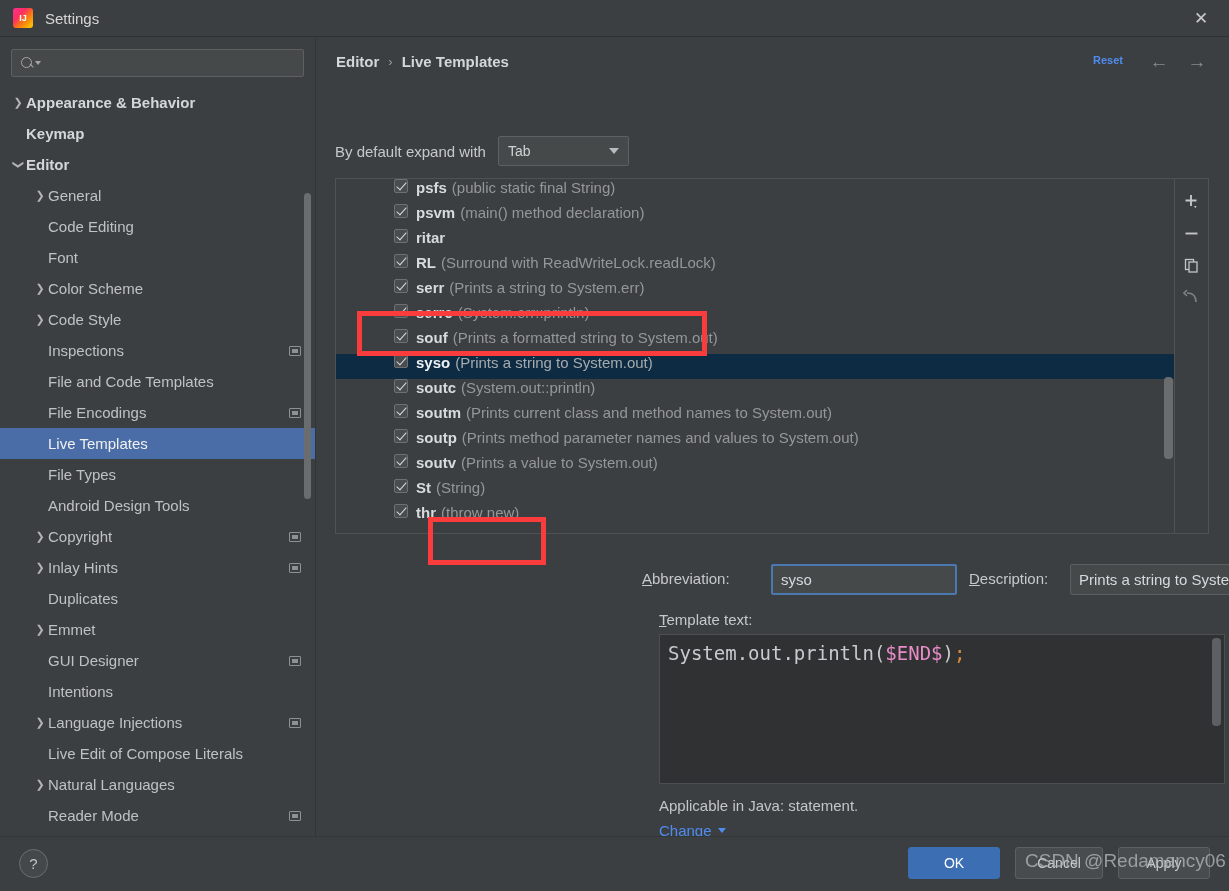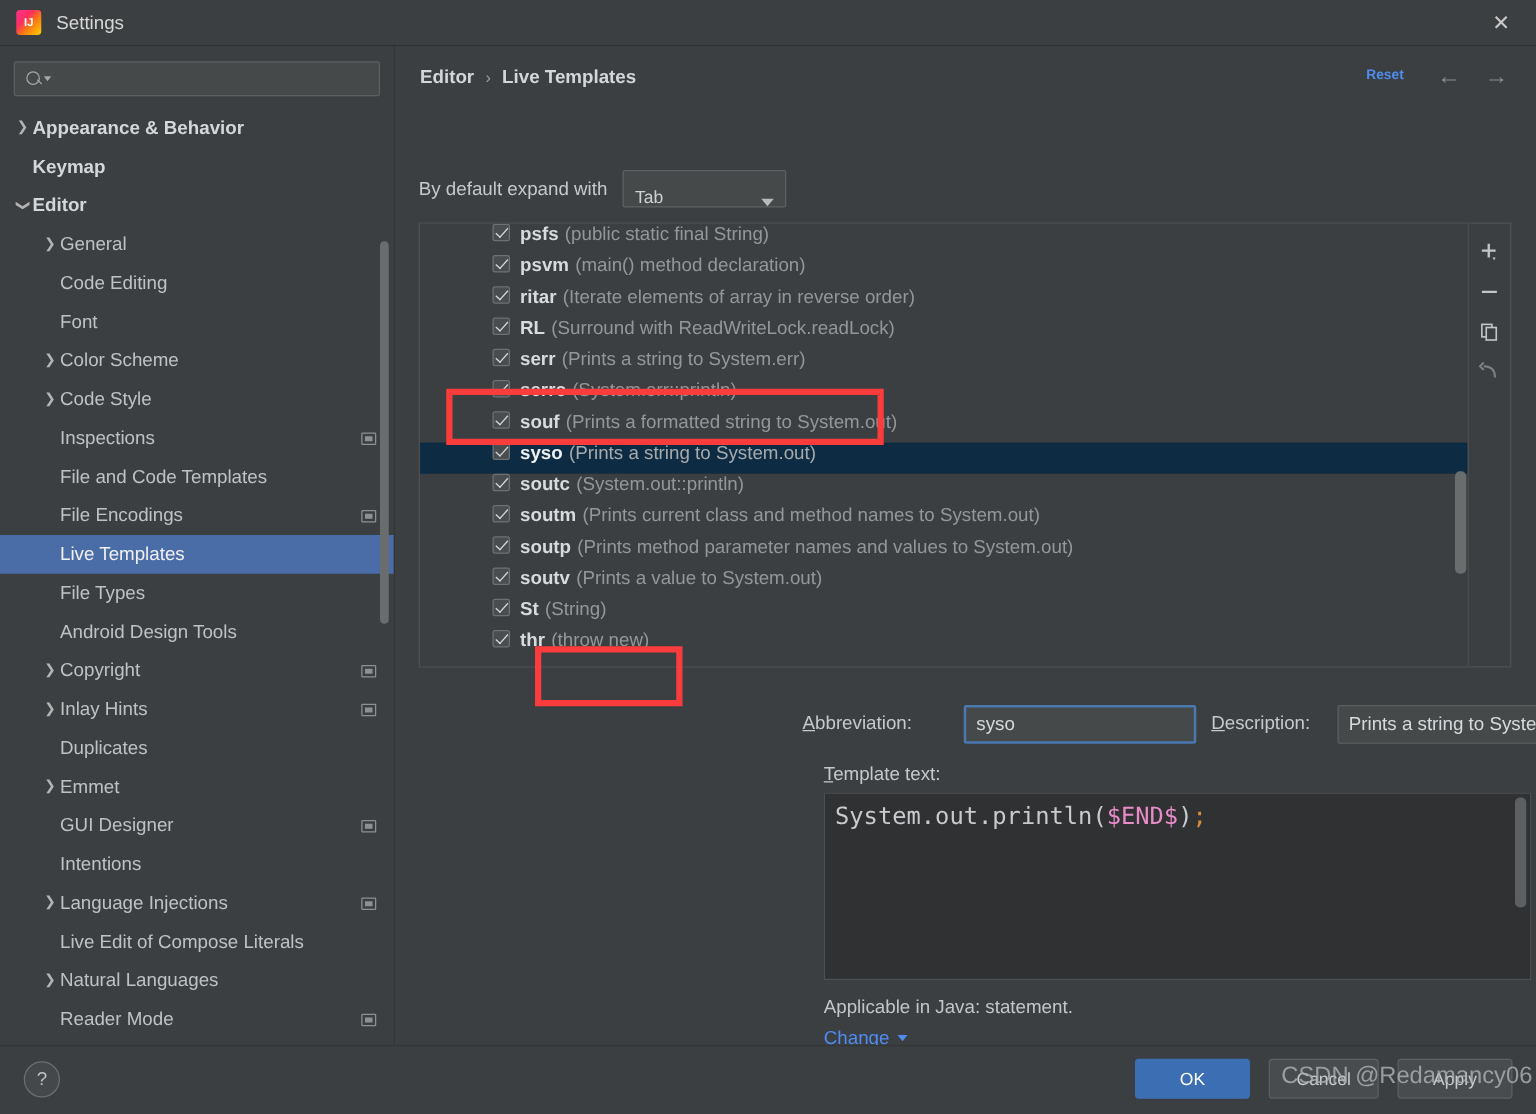--- a/index.html
+++ b/index.html
@@ -132,21 +132,21 @@
   .nav-back { right: 58px; }
   .nav-fwd { right: 20px; }
 
   .expand-row {
     position: absolute; left: 18px; top: 99px;
     display: flex; align-items: center; gap: 12px;
   }
   .expand-row .lbl { font-size: 15px; color: #c6c9cb; }
   .combo {
     height: 30px; background: #45494a; border: 1px solid #5e6163;
-    border-radius: 2px; display: flex; align-items: flex-end;
+    border-radius: 2px; display: flex; align-items: center;
     color: #cfd2d4; font-size: 14px; padding-left: 9px; cursor: pointer;
   }
   .combo .cb-caret {
     margin-left: auto; margin-right: 9px;
     width: 0; height: 0;
     border-left: 5px solid transparent; border-right: 5px solid transparent;
     border-top: 6px solid #b8bbbd;
   }
   #expand-default-combo { width: 131px; }
 
@@ -447,21 +447,20 @@
               <span class="tpl-desc">(public static final String)</span>
             </div>
             <div class="tpl-row">
               <span class="cbx checked"></span>
               <span class="tpl-abbr">psvm</span>
               <span class="tpl-desc">(main() method declaration)</span>
             </div>
             <div class="tpl-row">
               <span class="cbx checked"></span>
               <span class="tpl-abbr">ritar</span>
-              <span class="tpl-desc">(Iterate elements of array in reverse order)</span>
             </div>
             <div class="tpl-row">
               <span class="cbx checked"></span>
               <span class="tpl-abbr">RL</span>
               <span class="tpl-desc">(Surround with ReadWriteLock.readLock)</span>
             </div>
             <div class="tpl-row">
               <span class="cbx checked"></span>
               <span class="tpl-abbr">serr</span>
               <span class="tpl-desc">(Prints a string to System.err)</span>

